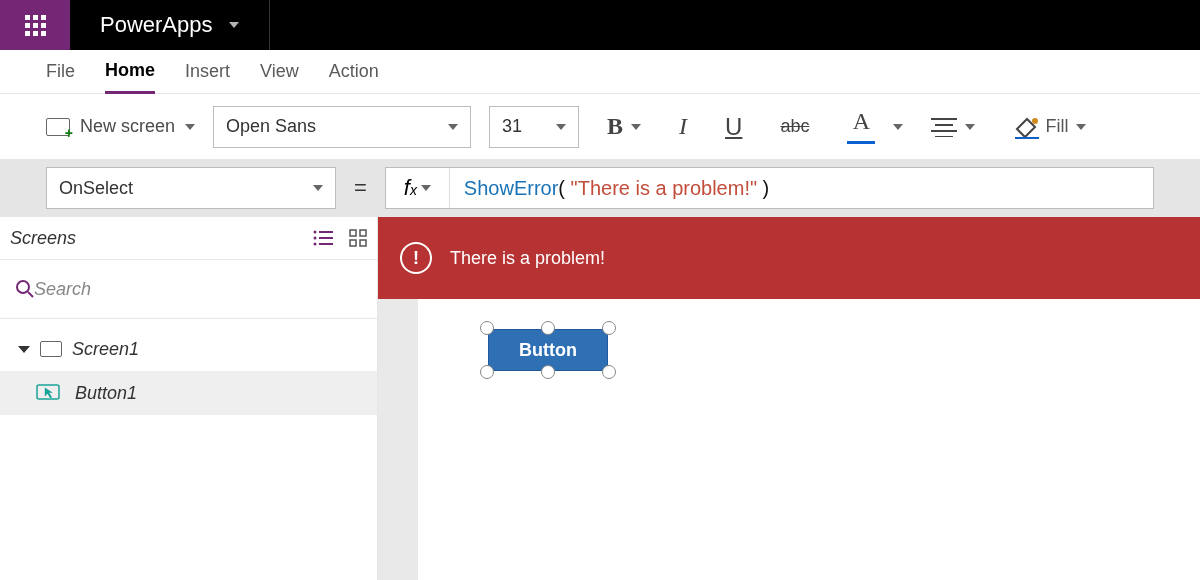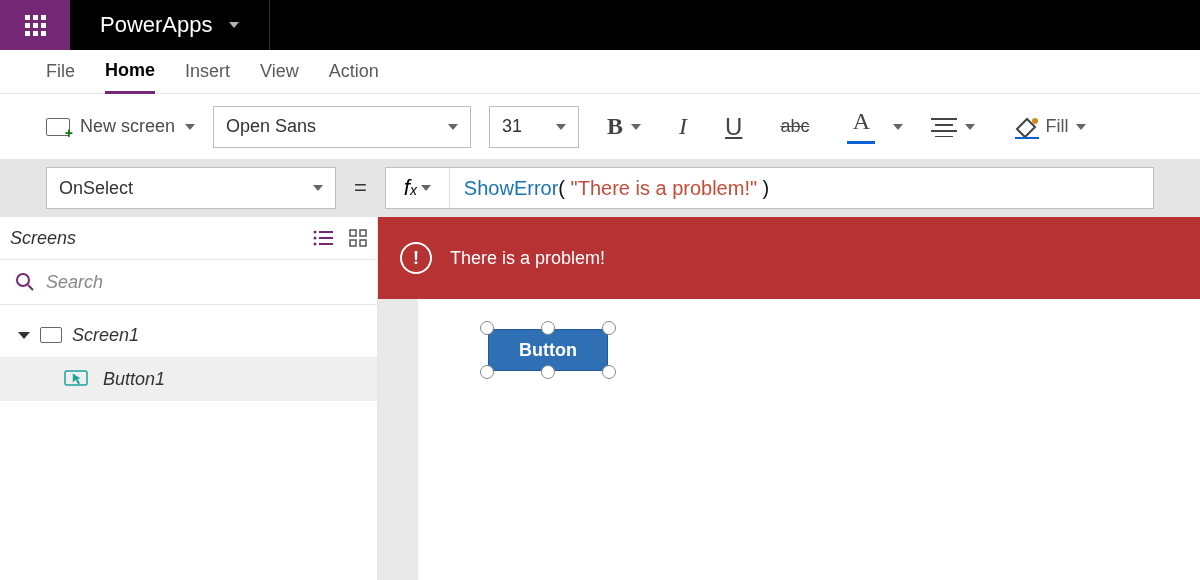--- a/index.html
+++ b/index.html
@@ -44,28 +44,28 @@
   .fx-input { flex: 1; padding: 0 14px; font-family: Consolas, monospace; font-size: 20px; color: #222; }
   .tok-fn   { color: #1a73b7; }
   .tok-par  { color: #111; }
   .tok-str  { color: #c24d3a; }
 
   
   .workspace { display: flex; height: calc(580px - 50px - 44px - 66px - 57px); }
   .leftpanel { width: 378px; border-right: 1px solid #e6e6e6; background: #fff; display: flex; flex-direction: column; font-style: italic; }
   .lp-head { height: 42px; display: flex; align-items: center; justify-content: space-between; padding: 0 10px; font-size: 18px; color: #333; }
   .lp-head .icons { display: flex; gap: 16px; align-items: center; }
-  .lp-search { height: 46px; border-top: 1px solid #e6e6e6; border-bottom: 1px solid #e6e6e6; display: flex; align-items: center; padding: 0 16px; gap: 12px; color: #888; font-size: 18px; }
+  .lp-search { height: 60px; border-top: 1px solid #e6e6e6; border-bottom: 1px solid #e6e6e6; display: flex; align-items: center; padding: 0 16px; color: #888; font-size: 18px; }
   .lp-search svg { stroke: #742774; }
   .tree { padding: 8px 0; }
   .tree-row { display: flex; align-items: center; gap: 10px; height: 44px; font-size: 18px; color: #333; padding-left: 18px; cursor: pointer; }
   .tree-row.selected { background: #efefef; }
   .tree-row .tri { width: 0; height: 0; border-left: 6px solid transparent; border-right: 6px solid transparent; border-top: 7px solid #333; transform: rotate(0deg); }
   .tree-row .screenrect { width: 22px; height: 16px; border: 1px solid #666; border-radius: 2px; }
-  .tree-row.child { padding-left: 64px; gap: 15px; }
+  .tree-row.child { padding-left: 36px; gap: 15px; }
 
   
   .canvas { flex: 1; background: #e9e9e9; display: flex; flex-direction: column; }
   .errbar { height: 82px; background: #b73232; color: #fff; display: flex; align-items: center; gap: 18px; padding: 0 22px; font-size: 18px; }
   .errcircle { width: 32px; height: 32px; border: 2px solid #fff; border-radius: 50%; display: flex; align-items: center; justify-content: center; font-weight: bold; }
   .stage { flex: 1; background: #fff; margin-left: 40px; position: relative; }
   .btn-sel { position: absolute; left: 70px; top: 30px; }
   .pa-button { width: 120px; height: 42px; background: #2f6fb3; color: #fff; font-weight: 700; border: 1px solid #205a9b; border-radius: 4px; display: flex; align-items: center; justify-content: center; font-size: 18px; }
   .handle { width: 14px; height: 14px; background: #fff; border: 1px solid #888; border-radius: 50%; position: absolute; }
   .h-tl { left: -8px; top: -8px; } .h-tr { right: -8px; top: -8px; }

